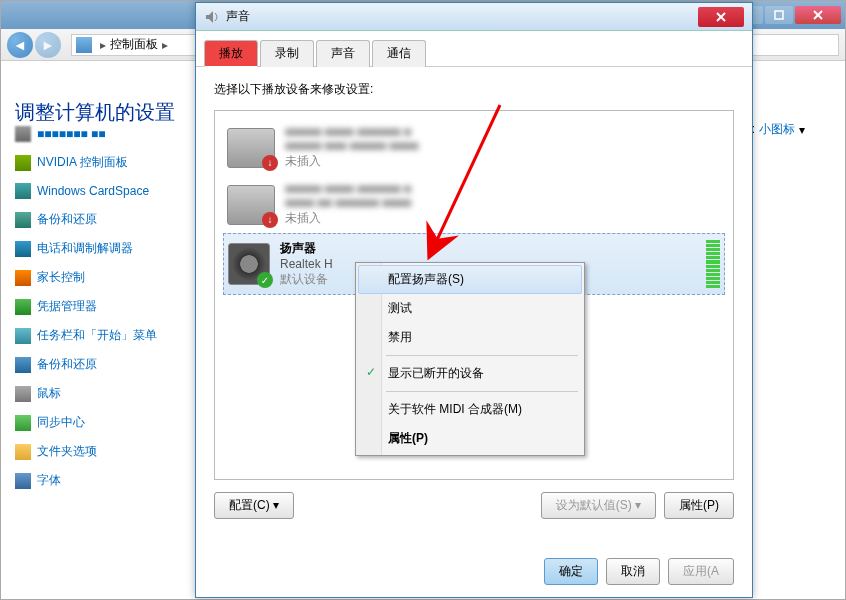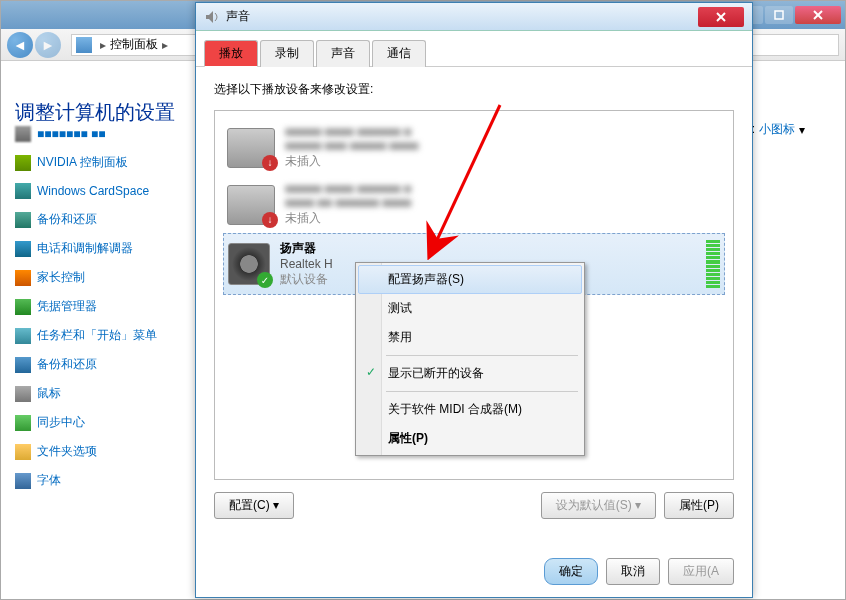--- a/index.html
+++ b/index.html
@@ -65,21 +65,21 @@
     .devstat { color:#888; }
     .levelbar { width:14px; height:48px; display:flex; flex-direction:column-reverse; gap:1px; margin-left:auto; }
     .levelbar div { flex:1; background:#4c4; }
 
     .dlg-btns-row { display:flex; gap:8px; margin-top:12px; }
     .btn { padding: 4px 14px; background: linear-gradient(#fdfdfd, #e3e3e3); border:1px solid #999; border-radius:3px; color:#000; }
     .btn.dim { color:#999; }
     .spacer { flex:1; }
 
     .dlg-footer { position:absolute; bottom:12px; left:0; right:0; padding: 0 18px; display:flex; justify-content:flex-end; gap:8px; }
-    .btn.primary { background: linear-gradient(#cde6f7,#a7d1f0); border-color:#5a9bd4;border-radius:9px; }
+    .btn.primary { background: linear-gradient(#cde6f7,#a7d1f0); border-color:#5a9bd4; }
 
     
     .ctxmenu { position:absolute; left:355px; top:262px; width:230px; background:#f4f4f4; border:1px solid #979797; box-shadow: 2px 2px 4px rgba(0,0,0,0.3); padding:2px; z-index:100; }
     .ctxmenu .mi { padding: 6px 10px 6px 30px; color:#000; position:relative; }
     .ctxmenu .mi.hl { background: linear-gradient(#e6f0fa,#cfe3f6); border:1px solid #aecff7; border-radius:2px; padding:5px 9px 5px 29px; }
     .ctxmenu .mi.bold { font-weight:bold; }
     .ctxmenu .sep { height:1px; background:#ccc; margin:3px 4px 3px 28px; }
     .ctxmenu .chk { position:absolute; left:8px; color:#2a6; }
     .ctxmenu .gutter { position:absolute; left:0; top:0; bottom:0; width:26px; border-right:1px solid #ddd; background:#eee; }
 

